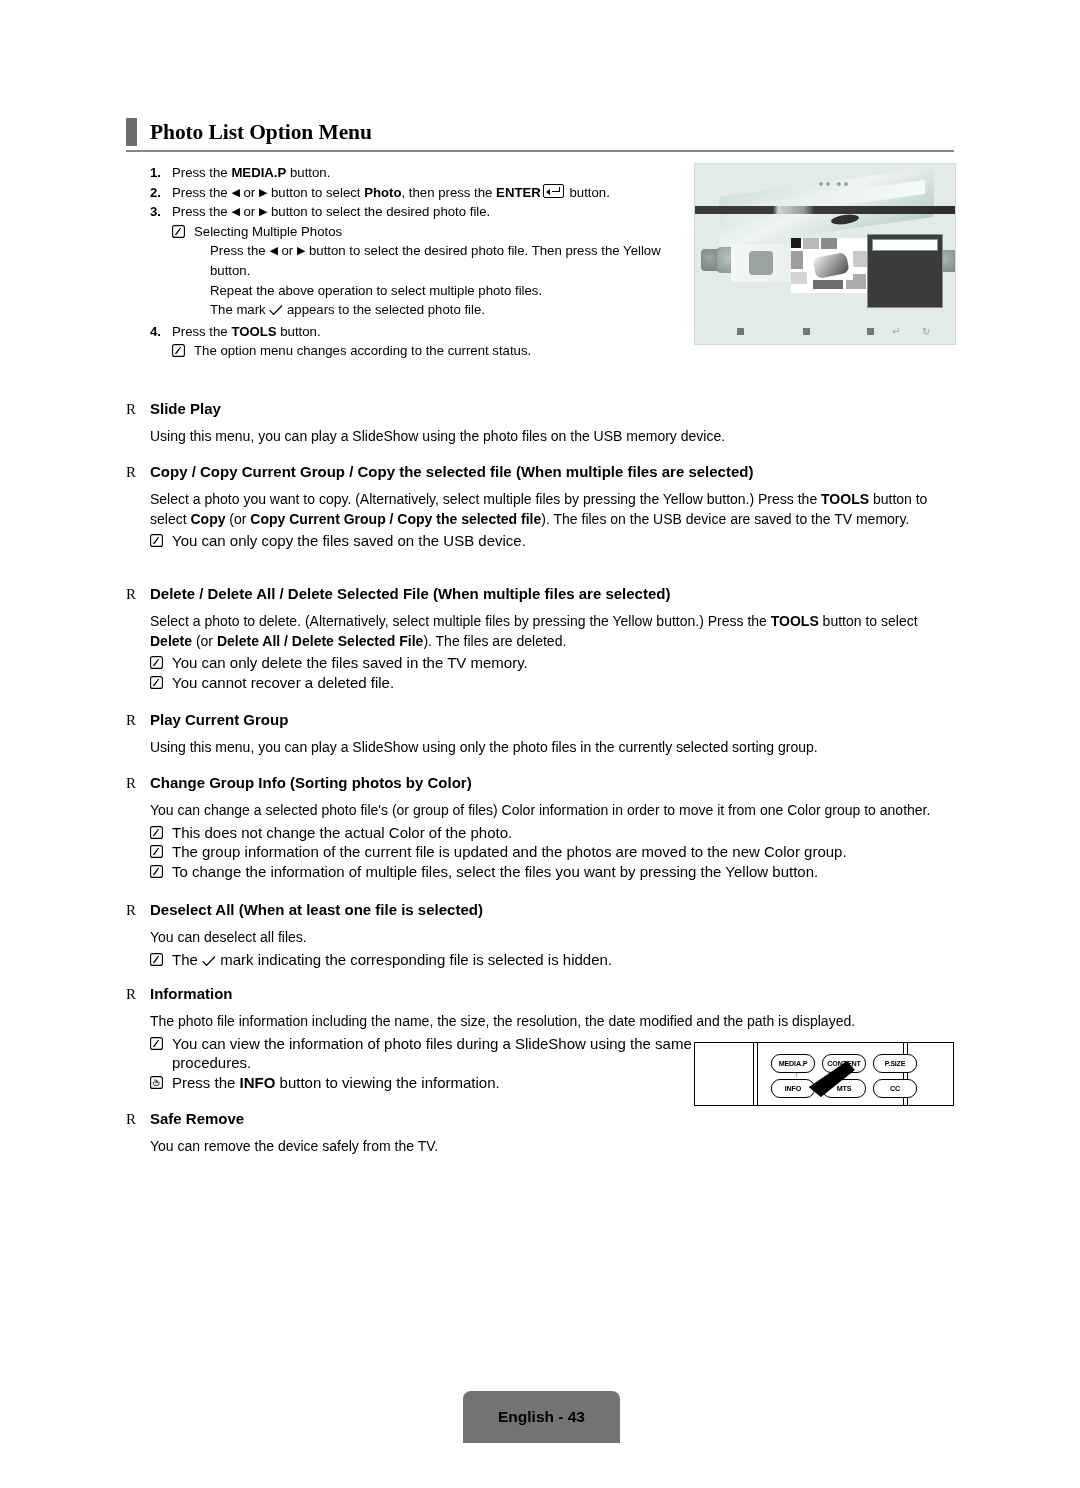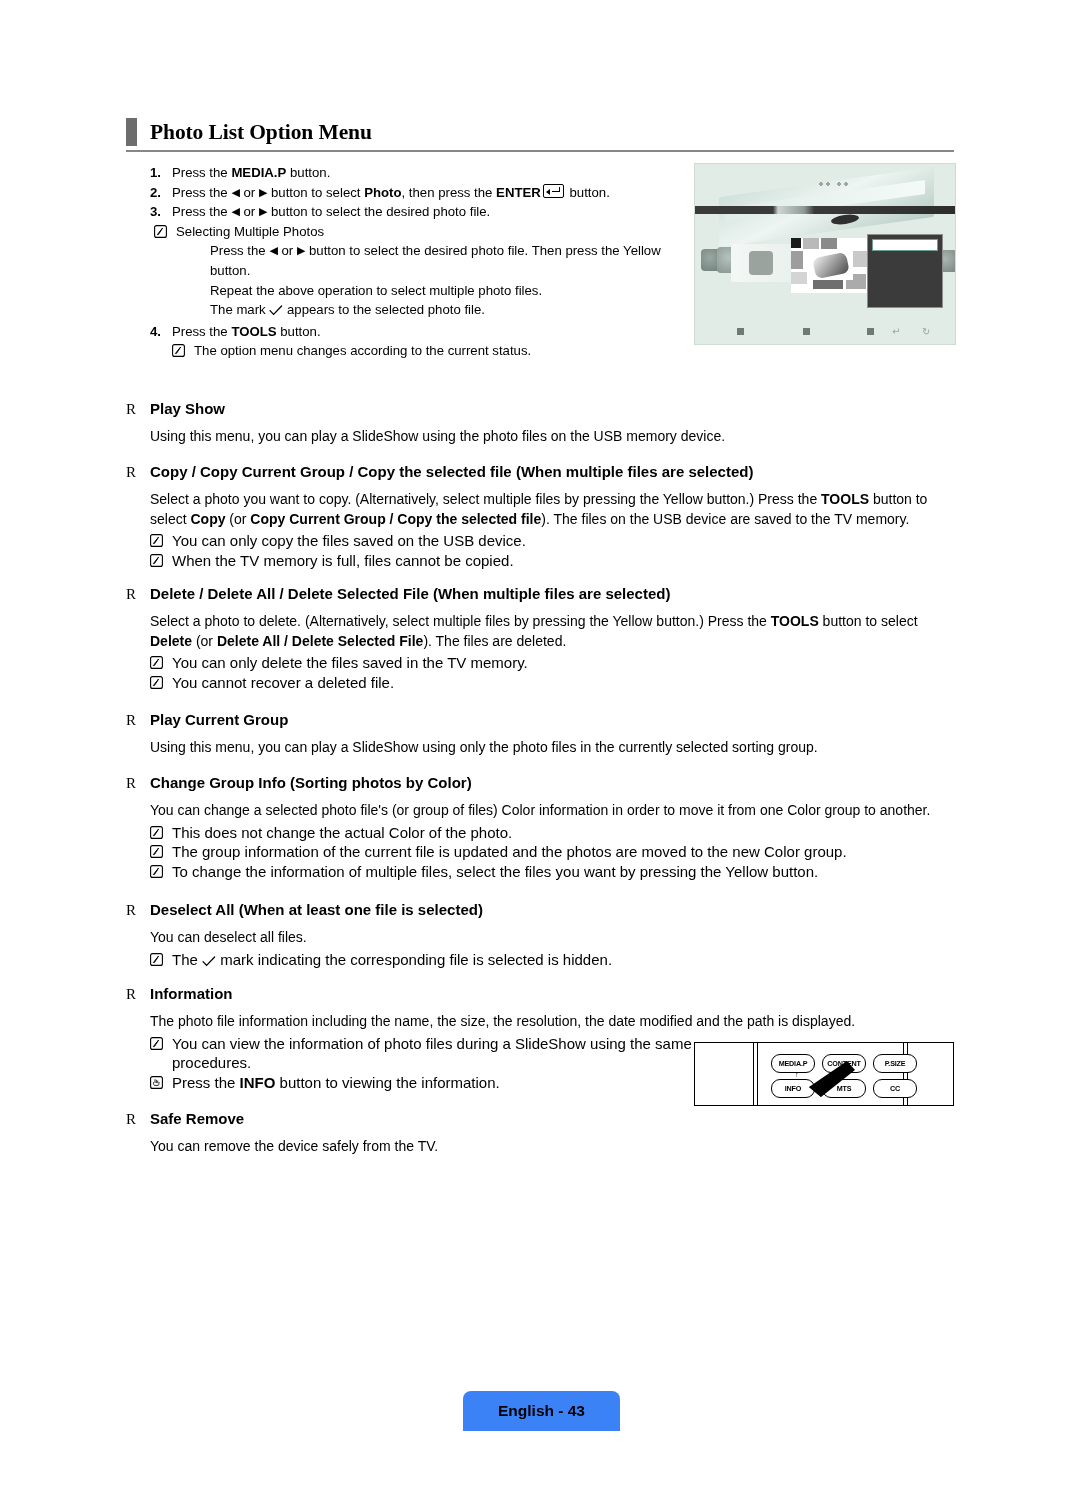--- a/index.html
+++ b/index.html
@@ -356,22 +356,22 @@
     font-size: 7px;
     color: #000;
   }
 
   
   .pagetab {
     position: absolute;
     left: 463px;
     top: 1391px;
     width: 157px;
-    height: 40px;
-    background: #3b82f6;
+    height: 52px;
+    background: #737373;
     border-radius: 8px 8px 0 0;
     display: flex;
     align-items: center;
     justify-content: center;
     font-size: 15.5px;
     font-weight: bold;
   }
 </style>
 </head>
 <body>
@@ -404,21 +404,21 @@
     </div>
 
     <div class="step">
       <div class="step-num">3.</div>
       <div class="step-text">
         Press the <span class="tri-l">◀</span> or
         <span class="tri-r">▶</span> button to select the desired photo file.
       </div>
     </div>
 
-    <div class="note-line deep" style="margin-left:4px;">
+    <div class="note-line deep" style="margin-left:22px;">
       <span class="nicon">
         <svg width="13" height="13" viewBox="0 0 13 13">
             <rect x="0.6" y="0.6" width="11.8" height="11.8" rx="2" fill="none" stroke="#000" stroke-width="1.1"></rect>
             <path d="M8.6 3 L4.4 9.6 L3.3 9.6 Z" fill="none" stroke="#000" stroke-width="0.9"></path>
             <path d="M7.6 4.6 L4.2 9.1" stroke="#000" stroke-width="0.7"></path>
           </svg>
       </span>
       <span>Selecting Multiple Photos</span>
     </div>
 
@@ -489,21 +489,21 @@
       <div class="fsq" style="left:108px;"></div>
       <div class="fsq" style="left:172px;"></div>
       <div class="fic" style="left:197px;">↵</div>
       <div class="fic" style="left:227px;">↻</div>
     </div>
   </div>
 
   <div class="sec" style="top:400px;">
     <div class="sec-head">
       <span class="sec-bullet">R</span>
-      <span>Play Show</span>
+      <span>Slide Play</span>
     </div>
     <div class="sec-body">
       <p>Using this menu, you can play a SlideShow using the photo files on the USB memory device.</p>
     </div>
   </div>
 
   <div class="sec" style="top:463px;">
     <div class="sec-head">
       <span class="sec-bullet">R</span>
       <span>Copy / Copy Current Group / Copy the selected file (When multiple files are selected)</span>
@@ -514,30 +514,20 @@
     <div class="bullets">
       <div class="bullet-row">
         <span class="nicon">
           <svg width="13" height="13" viewBox="0 0 13 13">
               <rect x="0.6" y="0.6" width="11.8" height="11.8" rx="2" fill="none" stroke="#000" stroke-width="1.1"></rect>
               <path d="M8.6 3 L4.4 9.6 L3.3 9.6 Z" fill="none" stroke="#000" stroke-width="0.9"></path>
               <path d="M7.6 4.6 L4.2 9.1" stroke="#000" stroke-width="0.7"></path>
             </svg>
         </span>
         <span class="btxt">You can only copy the files saved on the USB device.</span>
-      </div>
-      <div class="bullet-row">
-        <span class="nicon">
-          <svg width="13" height="13" viewBox="0 0 13 13">
-              <rect x="0.6" y="0.6" width="11.8" height="11.8" rx="2" fill="none" stroke="#000" stroke-width="1.1"></rect>
-              <path d="M8.6 3 L4.4 9.6 L3.3 9.6 Z" fill="none" stroke="#000" stroke-width="0.9"></path>
-              <path d="M7.6 4.6 L4.2 9.1" stroke="#000" stroke-width="0.7"></path>
-            </svg>
-        </span>
-        <span class="btxt">When the TV memory is full, files cannot be copied.</span>
       </div>
     </div>
   </div>
 
   <div class="sec" style="top:585px;">
     <div class="sec-head">
       <span class="sec-bullet">R</span>
       <span>Delete / Delete All / Delete Selected File (When multiple files are selected)</span>
     </div>
     <div class="sec-body">

